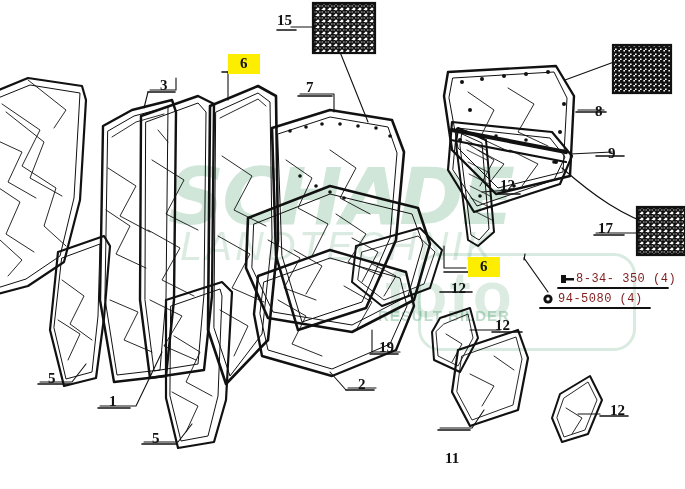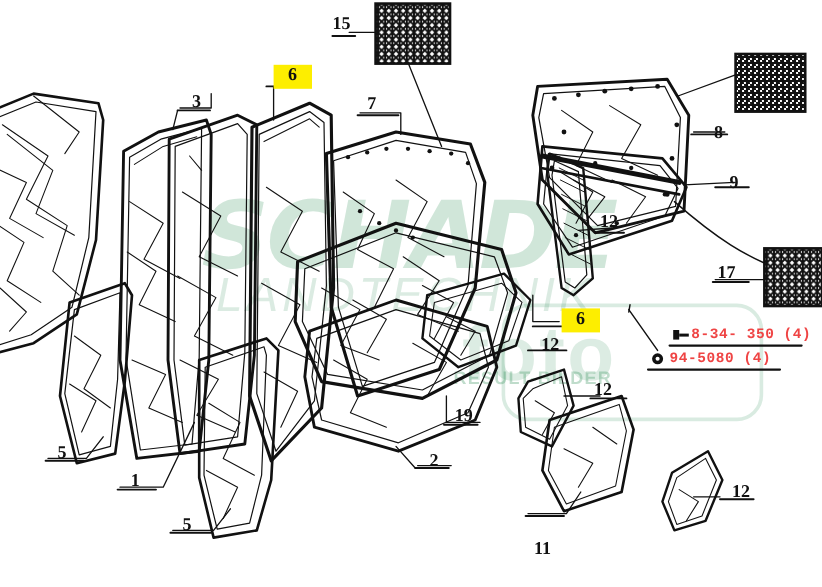--- a/index.html
+++ b/index.html
@@ -36,22 +36,22 @@
   }
   .callout.hl {
     background: #fdee00;
     padding: 2px 12px 3px 12px;
     font-size: 15px;
   }
   .partline {
     position: absolute;
     font-family: "Liberation Mono", monospace;
     font-size: 12px;
-    font-weight: 700;
-    color: #ef4444;
+    font-weight: 400;
+    color: #7f1d1d;
     white-space: nowrap;
     letter-spacing: 0.5px;
   }
   .wm {
     position: absolute;
     color: #2f8f57;
     user-select: none;
     pointer-events: none;
   }
   .wm-main {

